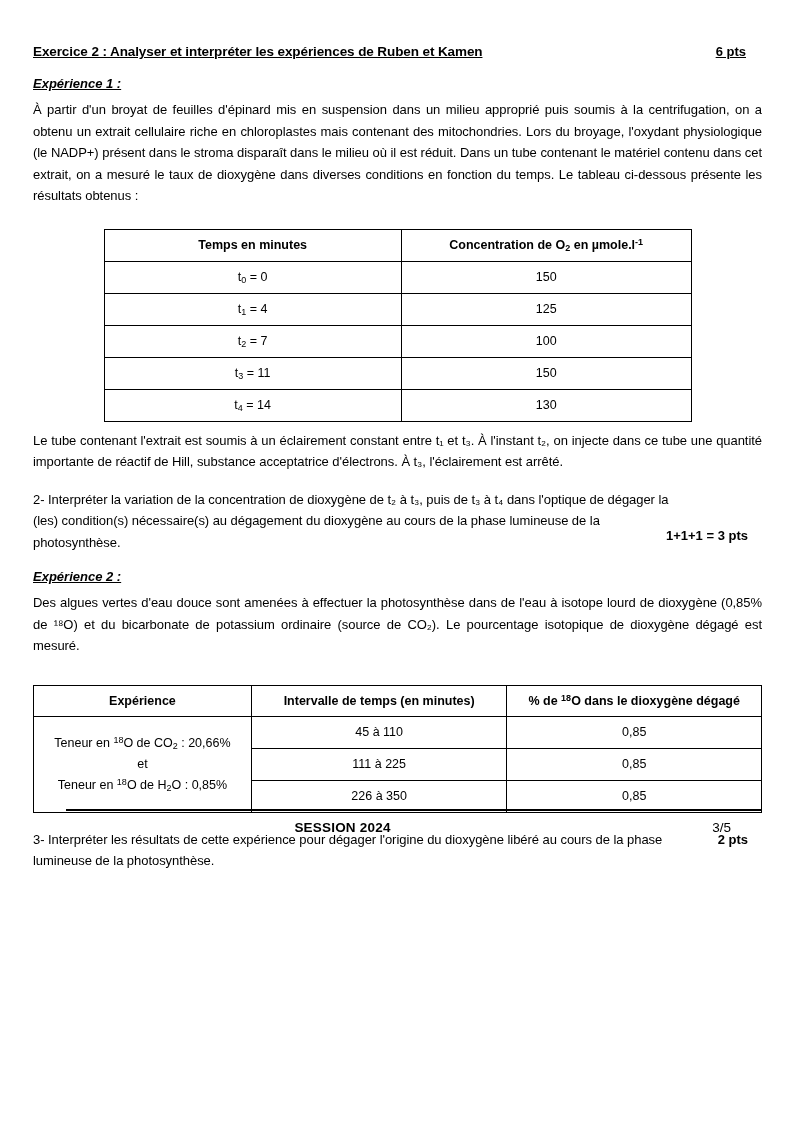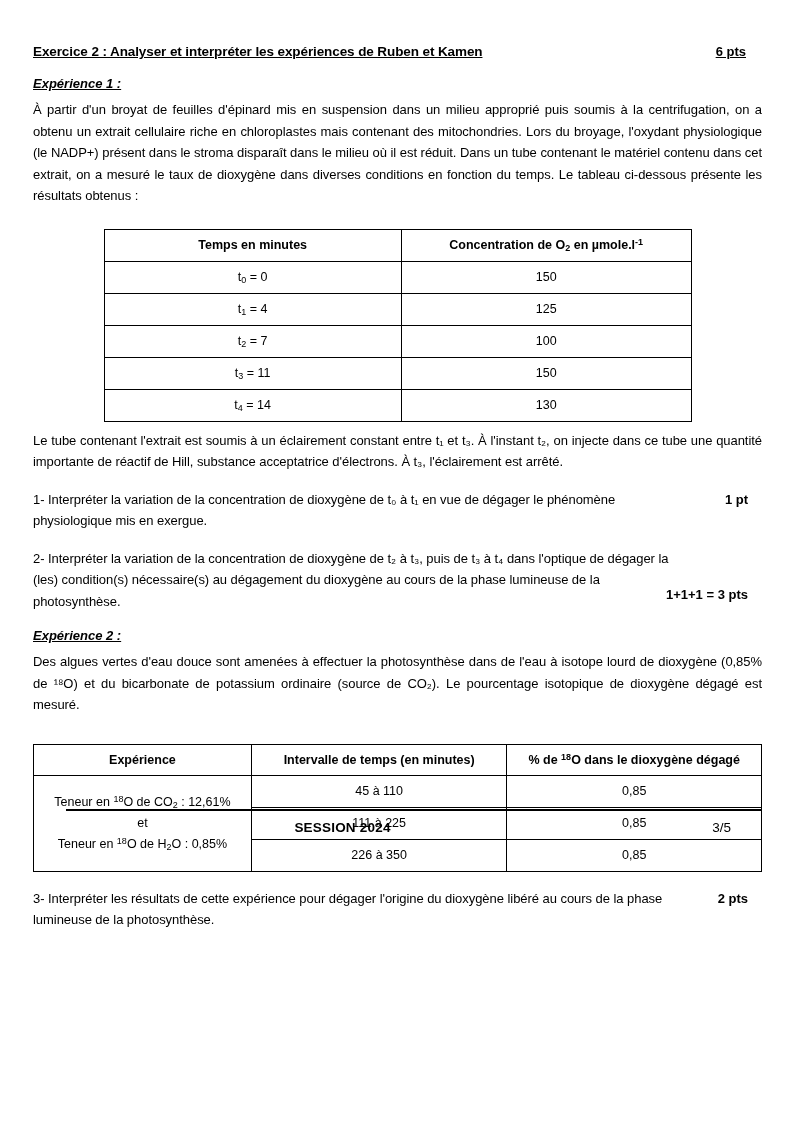--- a/index.html
+++ b/index.html
@@ -220,24 +220,20 @@
       <tr>
         <td><span>t</span><sub>4</sub><span> = 14</span></td>
         <td>130</td>
       </tr>
     </tbody>
   </table>
 
 
   <p class="body-text">Le tube contenant l'extrait est soumis à un éclairement constant entre t₁ et t₃. À l'instant t₂, on injecte dans ce tube une quantité importante de réactif de Hill, substance acceptatrice d'électrons. À t₃, l'éclairement est arrêté.</p>
 
-  <div class="question">
-    <span class="qtext">1- Interpréter la variation de la concentration de dioxygène de t₀ à t₁ en vue de dégager le phénomène physiologique mis en exergue.</span>
-    <span class="pts row1">1 pt</span>
-  </div>
 
   <div class="question">
     <span class="qtext">2- Interpréter la variation de la concentration de dioxygène de t₂ à t₃, puis de t₃ à t₄ dans l'optique de dégager la (les) condition(s) nécessaire(s) au dégagement du dioxygène au cours de la phase lumineuse de la photosynthèse.</span>
     <span class="pts row3">1+1+1 = 3 pts</span>
   </div>
 
   <div class="sec-head tight">Expérience 2 :</div>
 
   <p class="body-text">Des algues vertes d'eau douce sont amenées à effectuer la photosynthèse dans de l'eau à isotope lourd de dioxygène (0,85% de ¹⁸O) et du bicarbonate de potassium ordinaire (source de CO₂). Le pourcentage isotopique de dioxygène dégagé est mesuré.</p>
 
@@ -245,21 +241,21 @@
     <thead>
       <tr>
         <th class="c-exp">Expérience</th>
         <th class="c-int">Intervalle de temps (en minutes)</th>
         <th class="c-pct"><span>% de </span><sup>18</sup><span>O dans le dioxygène dégagé</span></th>
       </tr>
     </thead>
     <tbody>
       <tr>
         <td class="merged" rowspan="3">
-          <span>Teneur en </span><sup>18</sup><span>O de CO</span><sub>2</sub><span> : 12,61%</span><br>
+          <span>Teneur en </span><sup>18</sup><span>O de CO</span><sub>2</sub><span> : 20,66%</span><br>
           <span>et</span><br>
           <span>Teneur en </span><sup>18</sup><span>O de H</span><sub>2</sub><span>O : 0,85%</span>
         </td>
         <td>45 à 110</td>
         <td>0,85</td>
       </tr>
       <tr>
         <td>111 à 225</td>
         <td>0,85</td>
       </tr>

